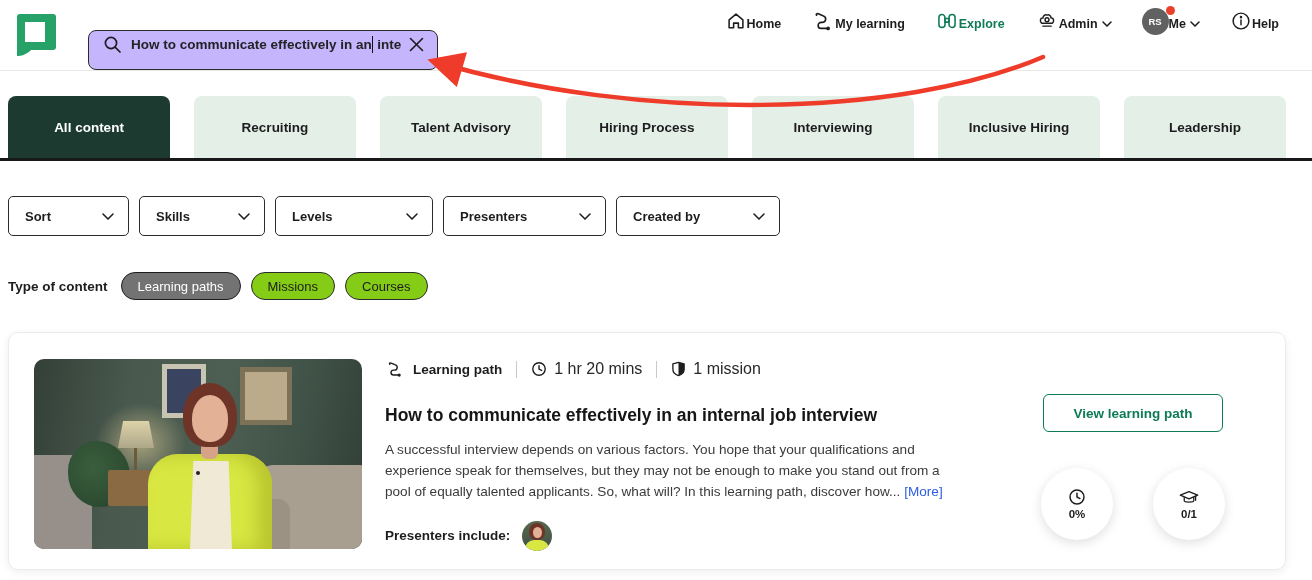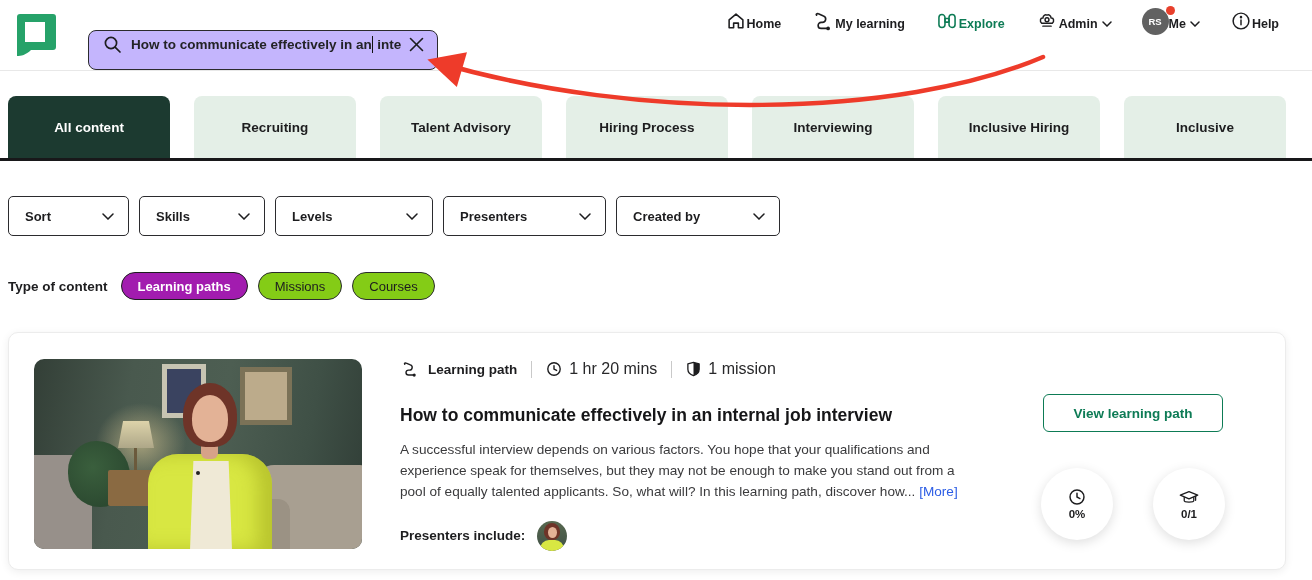--- a/index.html
+++ b/index.html
@@ -46,21 +46,21 @@
     font-family:inherit; font-size:13px; font-weight:700; color:#1d1d1f; cursor:pointer; }
   .filter .chev { margin-left:12px; display:flex; }
 
   
   .typerow { position:absolute; top:271px; left:8px; width:1280px; height:30px;
     display:flex; align-items:center; }
   .type-label { font-size:13.5px; font-weight:700; margin-right:13px; }
   .pill { height:28px; border-radius:999px; display:flex; align-items:center; padding:0 16px;
     font-family:inherit; font-size:13px; cursor:pointer; margin-right:10px; background:#84cc16;
     border:1.2px solid #2b2b2e; color:#1d1d1f; font-weight:500; }
-  .pill.sel { background:#a21caf; color:#fff; border-color:#1d1d1f; font-weight:700; }
+  .pill.sel { background:#737373; color:#fff; border-color:#1d1d1f; font-weight:400; }
   .results-summary { margin-left:auto; font-size:13.5px; font-weight:700; color:#1a1a1c; padding-top:12px; }
 
   
   .card { position:absolute; top:332px; left:8px; width:1278px; height:238px; background:#fff;
     border:1px solid #ececec; border-radius:10px; box-shadow:0 2px 8px rgba(0,0,0,0.07); }
 
   .thumb { position:absolute; left:25px; top:26px; width:328px; height:190px; border-radius:10px; overflow:hidden;
     background:linear-gradient(100deg,#333f37 0%,#49594e 28%,#4d5e52 55%,#3f5046 80%,#303d36 100%); cursor:pointer; }
   .thumb>div { position:absolute; }
   .t-glow { left:62px; top:44px; width:90px; height:80px; background:radial-gradient(closest-side,rgba(255,228,165,.5),transparent); }
@@ -73,21 +73,21 @@
   .t-lampshade { left:84px; top:62px; width:36px; height:27px; background:linear-gradient(#ddd3aa,#aea788); clip-path:polygon(14% 0,86% 0,100% 100%,0 100%); }
   .t-lampstand { left:100px; top:89px; width:3px; height:23px; background:#6b5a3c; }
   .t-table { left:74px; top:111px; width:58px; height:36px; background:#8a6a42; border-radius:2px; }
   .t-body { left:114px; top:95px; width:124px; height:96px; background:#d8e742; border-radius:30px 30px 0 0; box-shadow:inset -14px 0 18px rgba(160,170,30,.55); }
   .t-vtop { left:156px; top:102px; width:42px; height:89px; background:#efe9d6; clip-path:polygon(8% 0,92% 0,100% 100%,0 100%); }
   .t-neck { left:167px; top:84px; width:17px; height:16px; background:#d6a288; border-radius:0 0 6px 6px; }
   .t-hair { left:149px; top:24px; width:54px; height:64px; background:#6e3428; border-radius:50% 50% 42% 42%; }
   .t-face { left:158px; top:36px; width:36px; height:47px; background:#e3b296; border-radius:50% 50% 46% 46%; }
   .t-mic { left:162px; top:112px; width:4px; height:4px; background:#222; border-radius:50%; }
 
-  .card-main { position:absolute; left:391px; top:26px; width:600px; }
+  .card-main { position:absolute; left:376px; top:26px; width:600px; }
   .meta-row { display:flex; align-items:center; height:20px; color:#1d1d1f; }
   .meta-type { display:flex; align-items:center; gap:8px; font-size:13.5px; font-weight:700; }
   .meta-item { display:flex; align-items:center; gap:7px; font-size:16px; font-weight:500; color:#28282a; }
   .sep { width:1px; height:17px; background:#c9c9c9; margin:0 14px; }
   .card-title { margin-top:26px; font-size:17.5px; font-weight:700; color:#161618; cursor:pointer; }
   .card-desc { margin-top:13px; width:584px; font-size:13.6px; line-height:1.56; color:#3a3a3c; }
   .more-link { color:#2c5de5; cursor:pointer; text-decoration:none; }
   .presenters { margin-top:18px; display:flex; align-items:center; gap:12px; }
   .presenters-label { font-size:13.5px; font-weight:700; }
   .avatar-presenter { position:relative; width:30px; height:30px; border-radius:50%; overflow:hidden;
@@ -216,21 +216,21 @@
   </div>
   <div class="header-divider"></div>
 
   <div class="tabstrip">
     <div class="tab sel">All content</div>
     <div class="tab">Recruiting</div>
     <div class="tab">Talent Advisory</div>
     <div class="tab">Hiring Process</div>
     <div class="tab">Interviewing</div>
     <div class="tab">Inclusive Hiring</div>
-    <div class="tab">Inclusive</div>
+    <div class="tab">Leadership</div>
   </div>
   <div class="tab-underline"></div>
 
   <div class="filters">
     <button class="filter" style="width:121px">
       <span>Sort</span>
       <span class="chev">
           <svg width="12" height="7" viewBox="0 0 12 7" fill="none" stroke="#1d1d1f" stroke-width="1.5" stroke-linecap="round">
             <path d="M1 1 L6 6 L11 1"></path>
           </svg>

